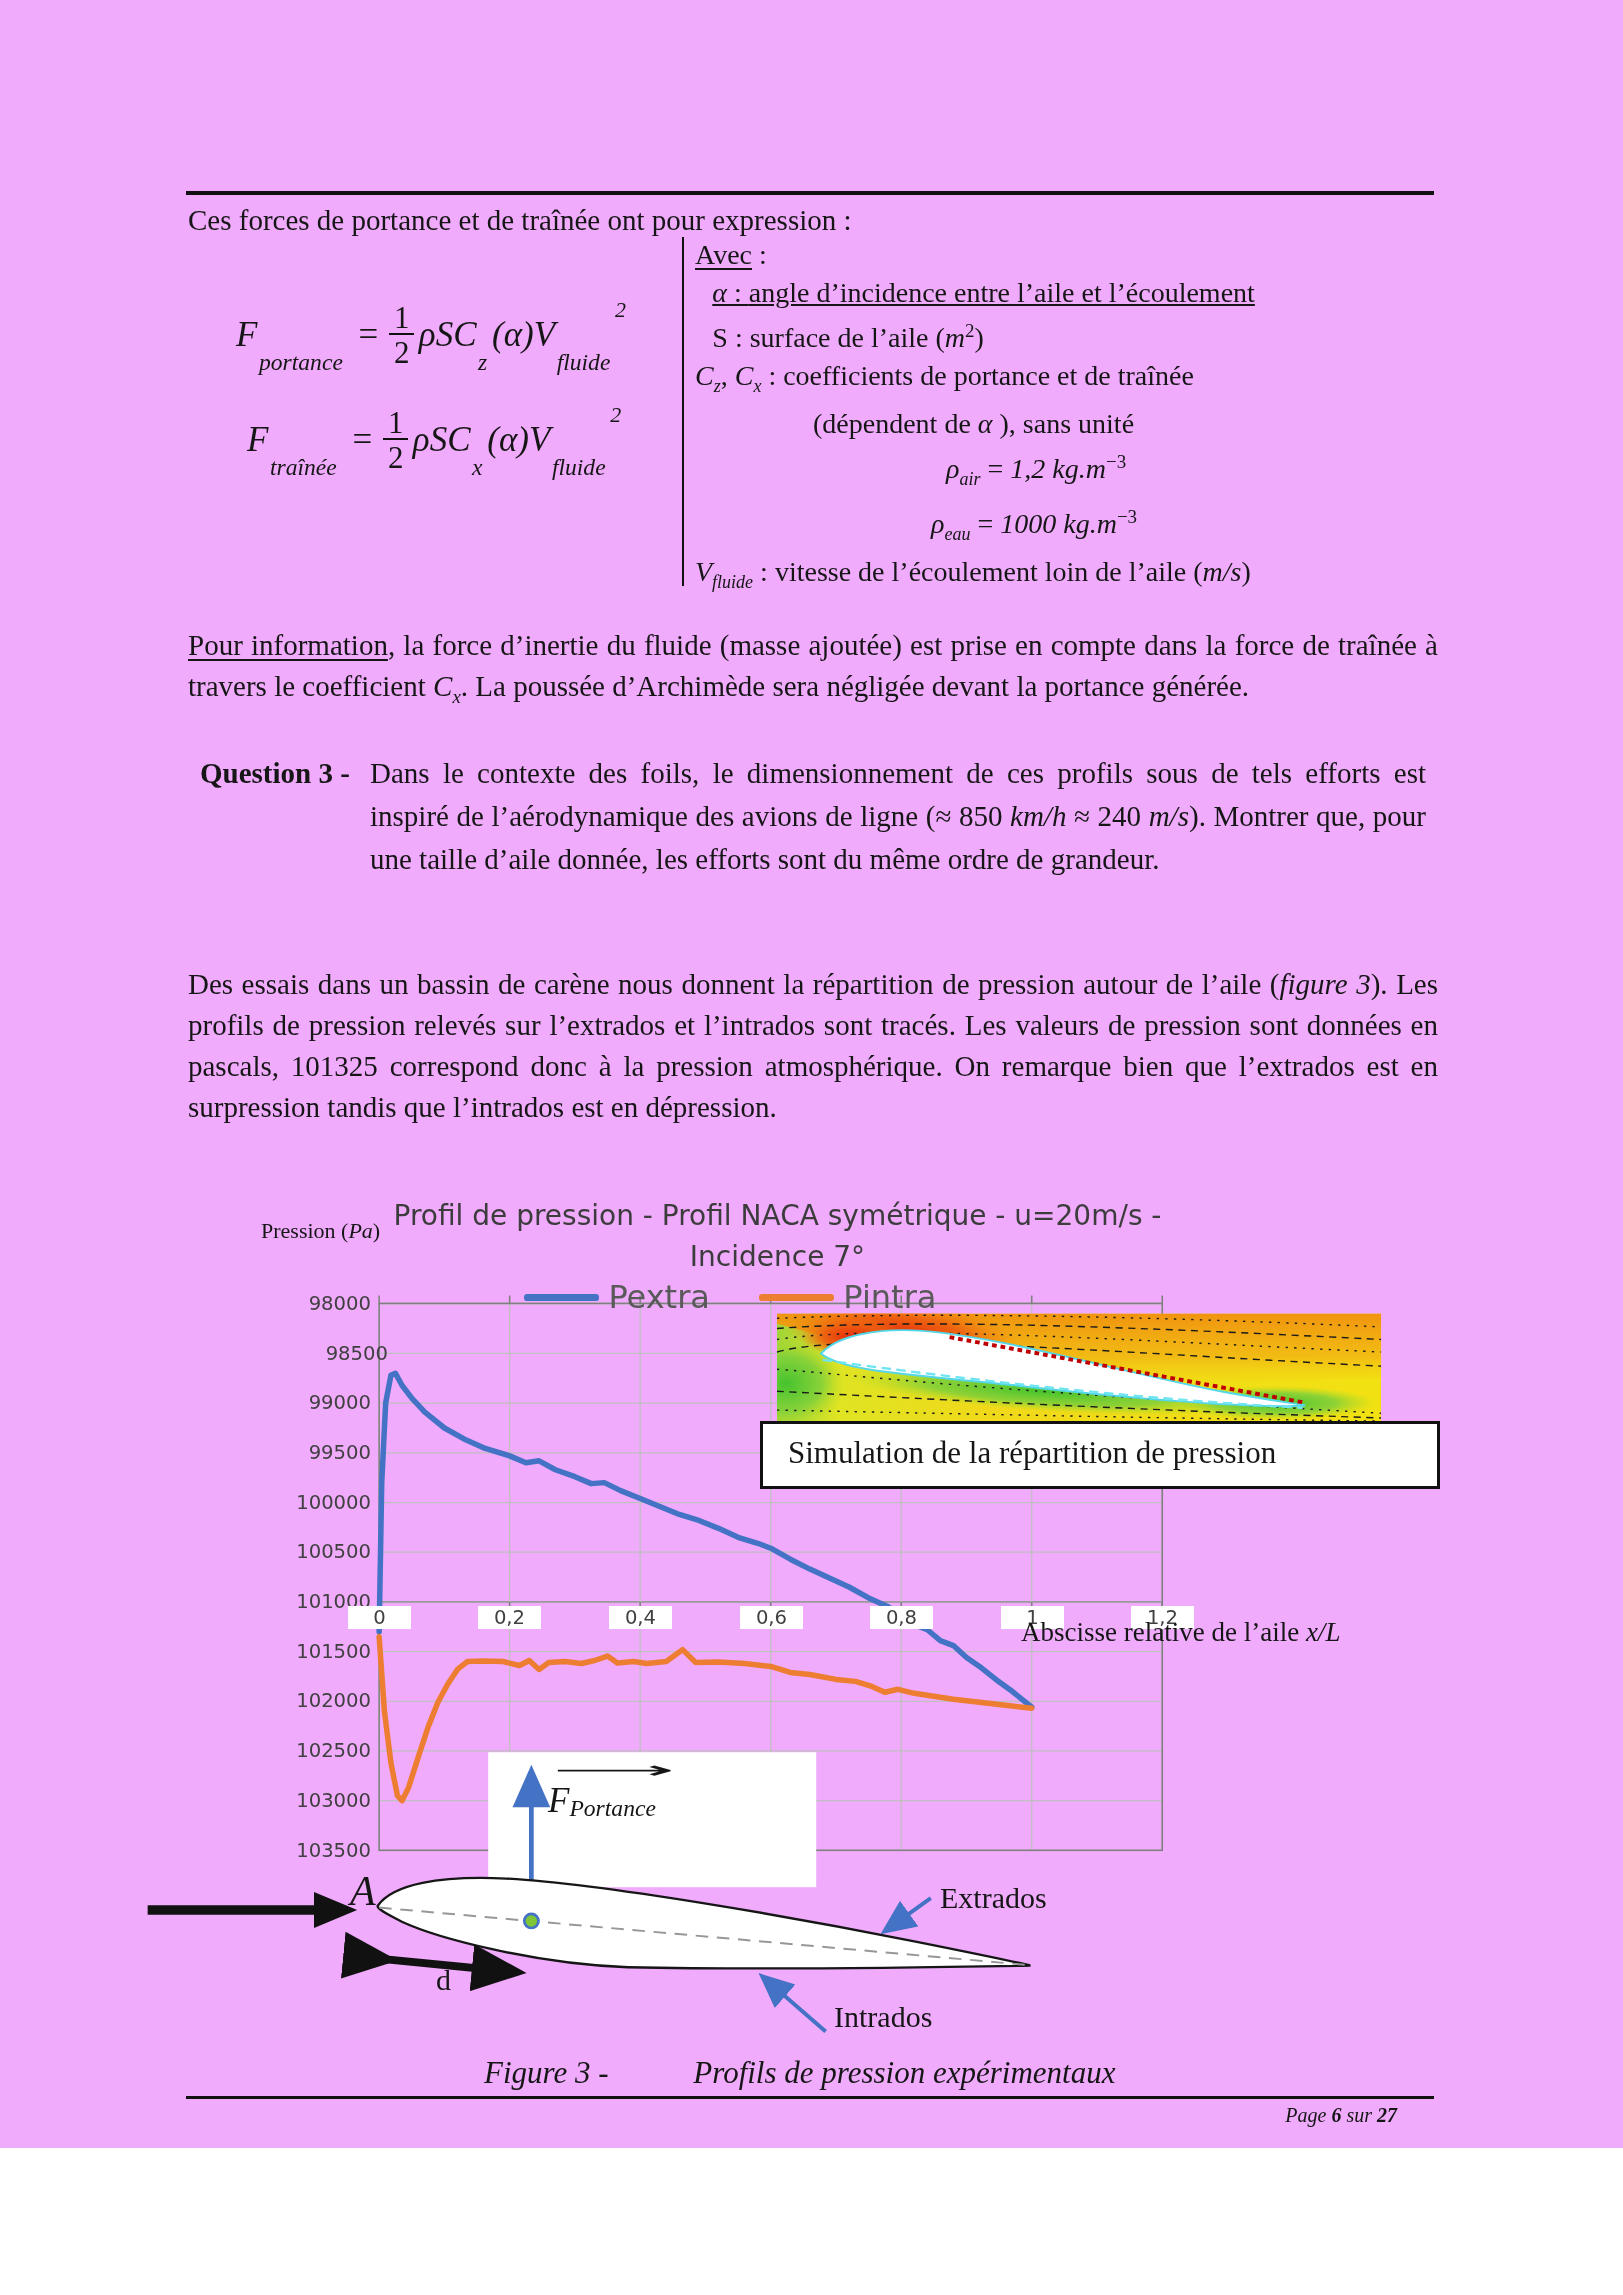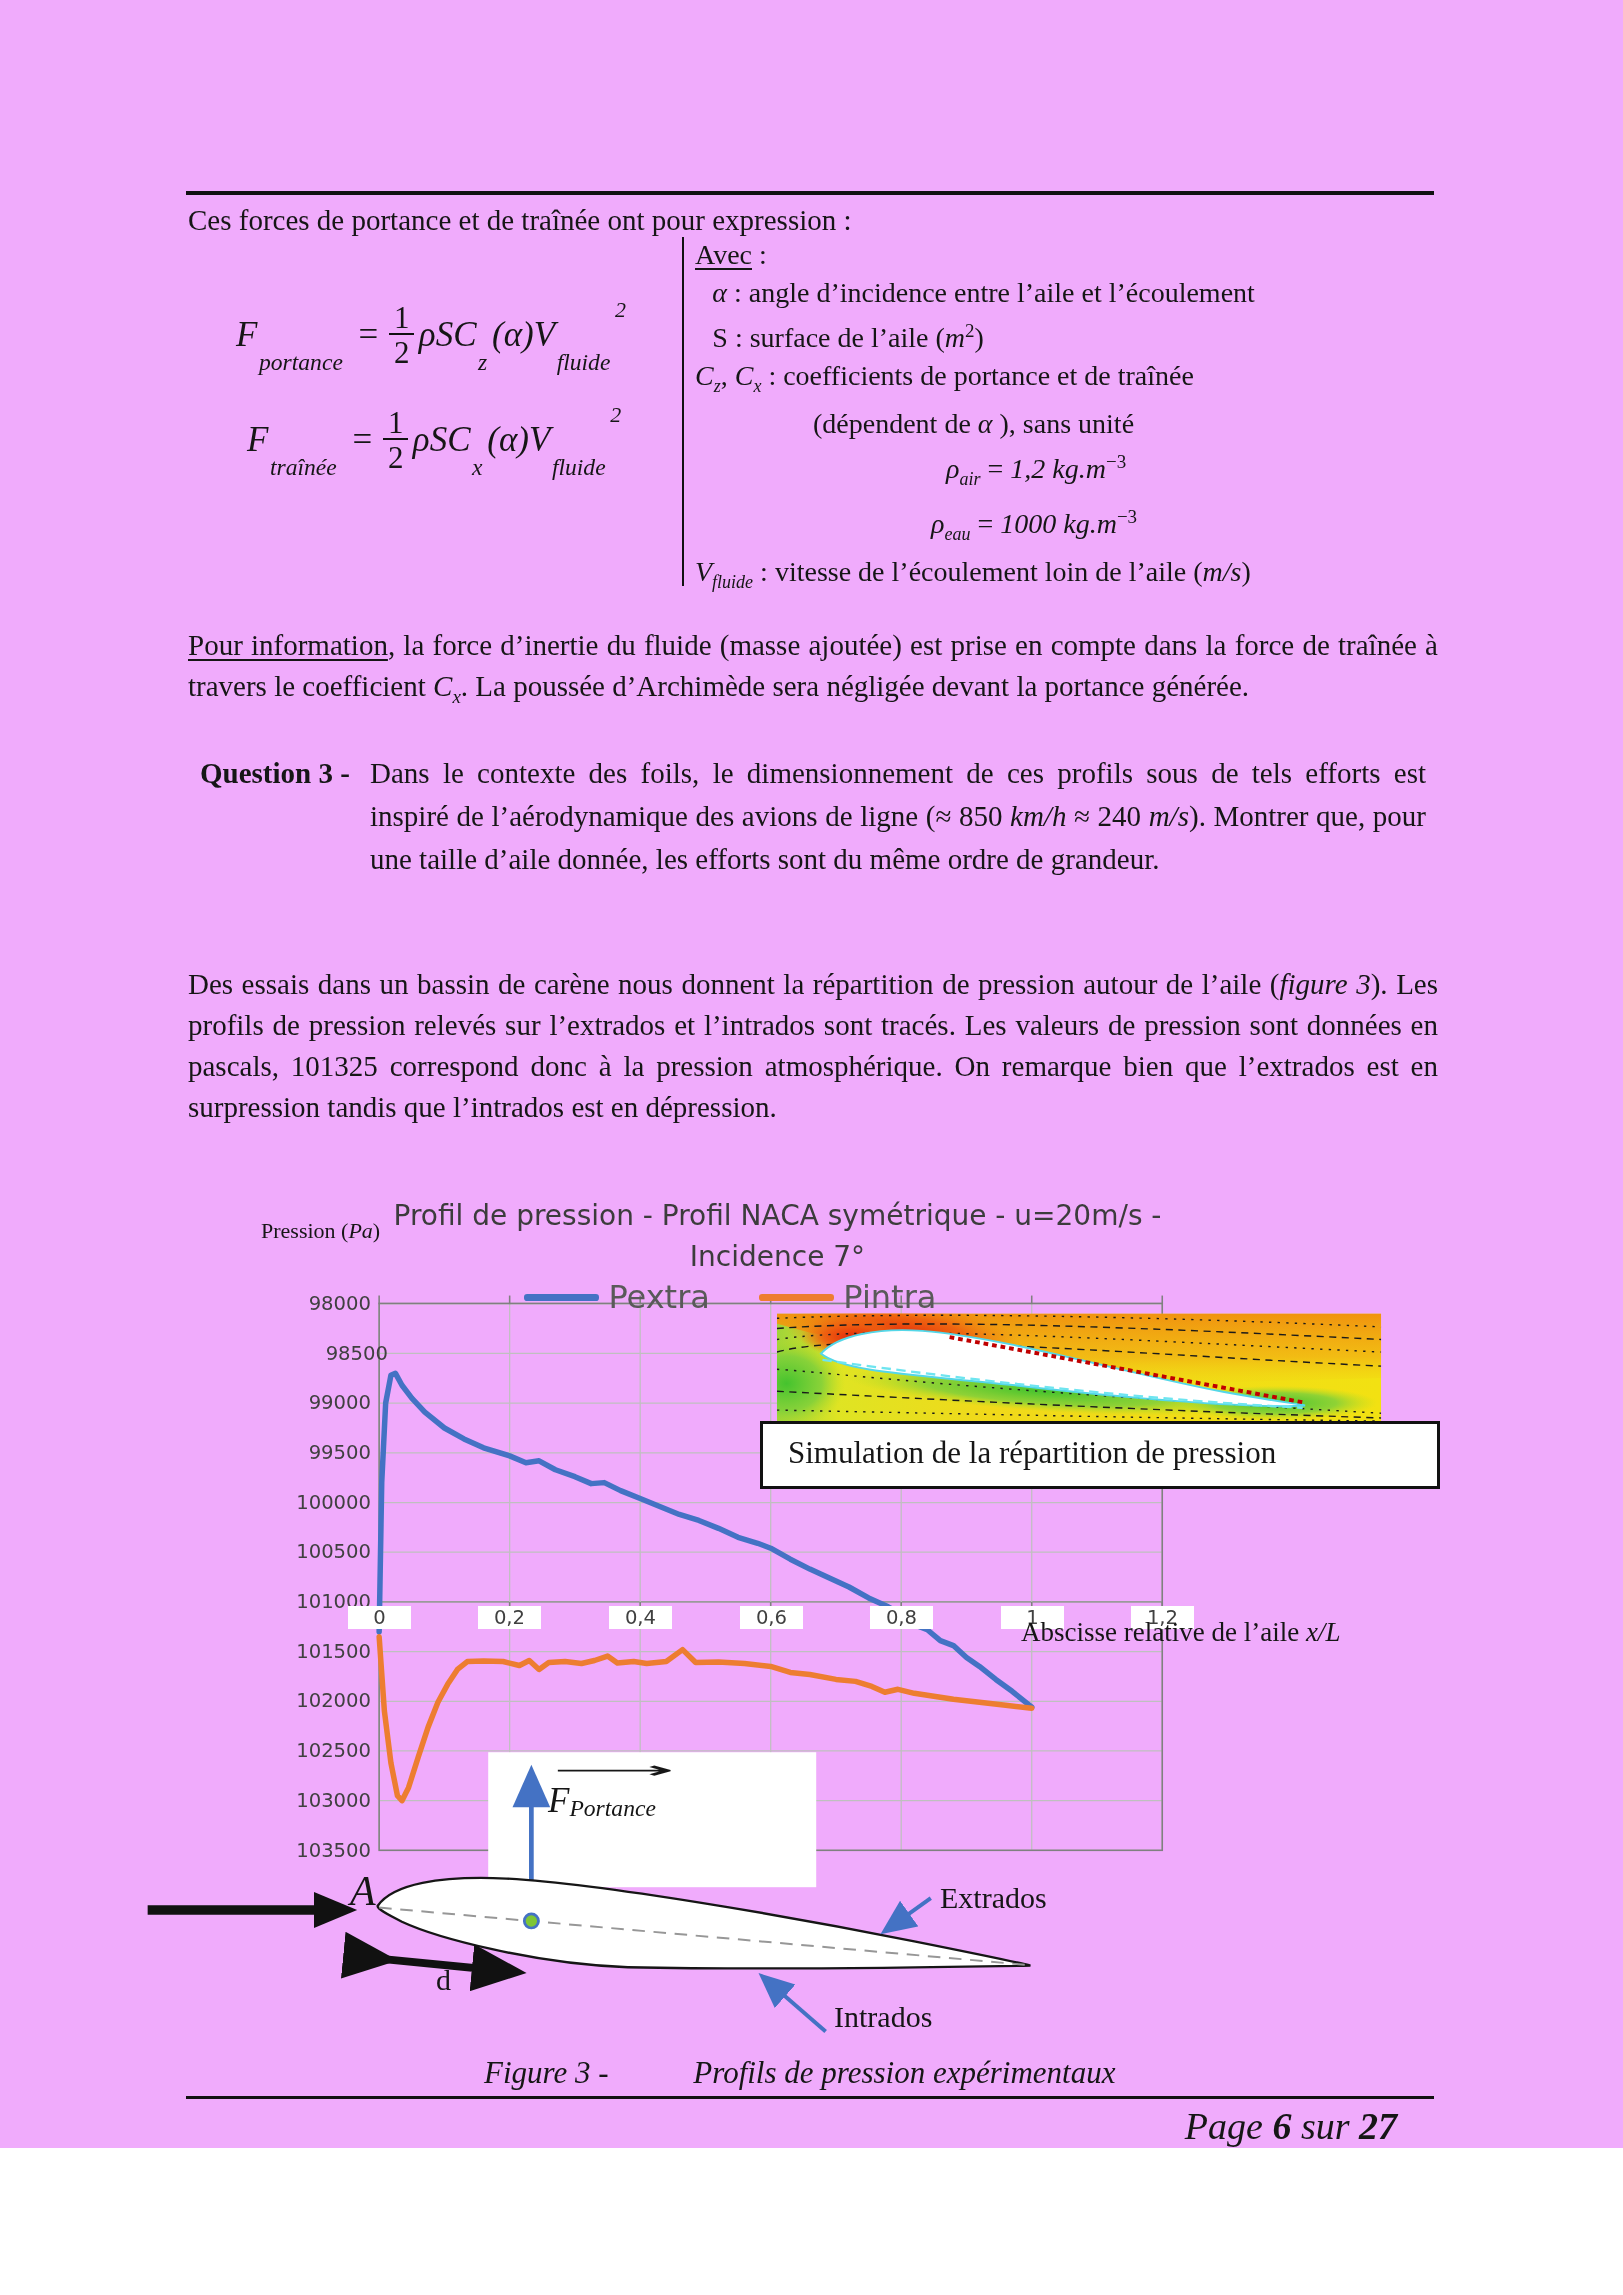--- a/index.html
+++ b/index.html
@@ -50,21 +50,21 @@
   .sk-A{position:absolute;left:350px;top:1867px;font-size:42px;font-style:italic;}
   .sk-ext{position:absolute;left:940px;top:1881px;font-size:30px;}
   .sk-int{position:absolute;left:834px;top:2000px;font-size:30px;}
   .sk-d{position:absolute;left:436px;top:1963px;font-size:30px;}
   .fport{position:absolute;left:548px;top:1759px;line-height:1;}
   .fport .fover{display:block;font-size:23.6px;letter-spacing:-1.6px;transform:scaleX(3.6);transform-origin:left center;margin-left:4.7px;}
   .fport .fbody{font-size:35px;font-style:italic;}
   .fport sub{font-size:23.6px;font-style:italic;}
   .caption{position:absolute;left:484px;top:2055px;font-size:31px;font-style:italic;}
   .caption .cap2{margin-left:77px;}
-  .footer{position:absolute;right:226px;top:2104px;font-size:38px;font-style:italic;}
+  .footer{position:absolute;right:226px;top:2104px;font-size:20px;font-style:italic;}
   .footer b{font-weight:bold;}
   svg{position:absolute;left:0;top:0;}
   .grid{stroke:#bfbfbf;stroke-width:1.6;}
   .axisln{stroke:#9a9a9a;stroke-width:2;}
   .frame{stroke:#808080;stroke-width:2;fill:none;}
   .tick{stroke:#808080;stroke-width:2;}
 </style>
 </head>
 <body>
 
@@ -101,21 +101,21 @@
       </span>
     <span>ρSC</span>
       <span class="msub">x</span>
     <span>(α)V</span>
       <span class="msub">fluide</span>
     <span class="mexp">2</span>
   </div>
 
   <div class="avec">
     <div class="ln"><u>Avec</u><span> :</span></div>
-    <div class="ln" style="padding-left:17.3px;"><span class="sym">α</span><span> :  </span><span>angle d’incidence entre l’aile et l’écoulement</span></div>
+    <div class="ln" style="padding-left:17.3px;text-decoration:underline;"><span class="sym">α</span><span> :  </span><span>angle d’incidence entre l’aile et l’écoulement</span></div>
     <div class="ln" style="padding-left:17.3px;"><span>S</span><span> :  </span><span>surface de l’aile (</span><span class="it">m</span><sup>2</sup><span>)</span></div>
     <div class="ln"><span class="sym">C</span><sub>z</sub><span>, </span><span class="sym">C</span><sub>x</sub><span> : </span><span>coefficients de portance et de traînée</span></div>
     <div class="ln" style="padding-left:118px;"><span>(dépendent de </span><span class="sym">α</span><span> ), sans unité</span></div>
     <div class="ln" style="padding-left:251px;"><span class="sym">ρ</span><sub>air</sub><span> = </span><span class="it">1,2 </span><span class="it">kg.m</span><sup>−3</sup></div>
     <div class="ln" style="padding-left:236px;"><span class="sym">ρ</span><sub>eau</sub><span> = </span><span class="it">1000 </span><span class="it">kg.m</span><sup>−3</sup></div>
     <div class="ln"><span class="sym">V</span><sub>fluide</sub><span> : </span><span>vitesse de l’écoulement loin de l’aile (</span><span class="it">m/s</span><span>)</span></div>
   </div>
 
   <div class="abs body-text" style="left:188px;top:625px;width:1250px;">
     <u>Pour information</u><span>, la force d’inertie du fluide (masse ajoutée) est prise en compte dans la force de traînée à travers le coefficient </span><span class="it">C</span><sub class="it">x</sub><span>. La poussée d’Archimède sera négligée devant la portance générée.</span>

